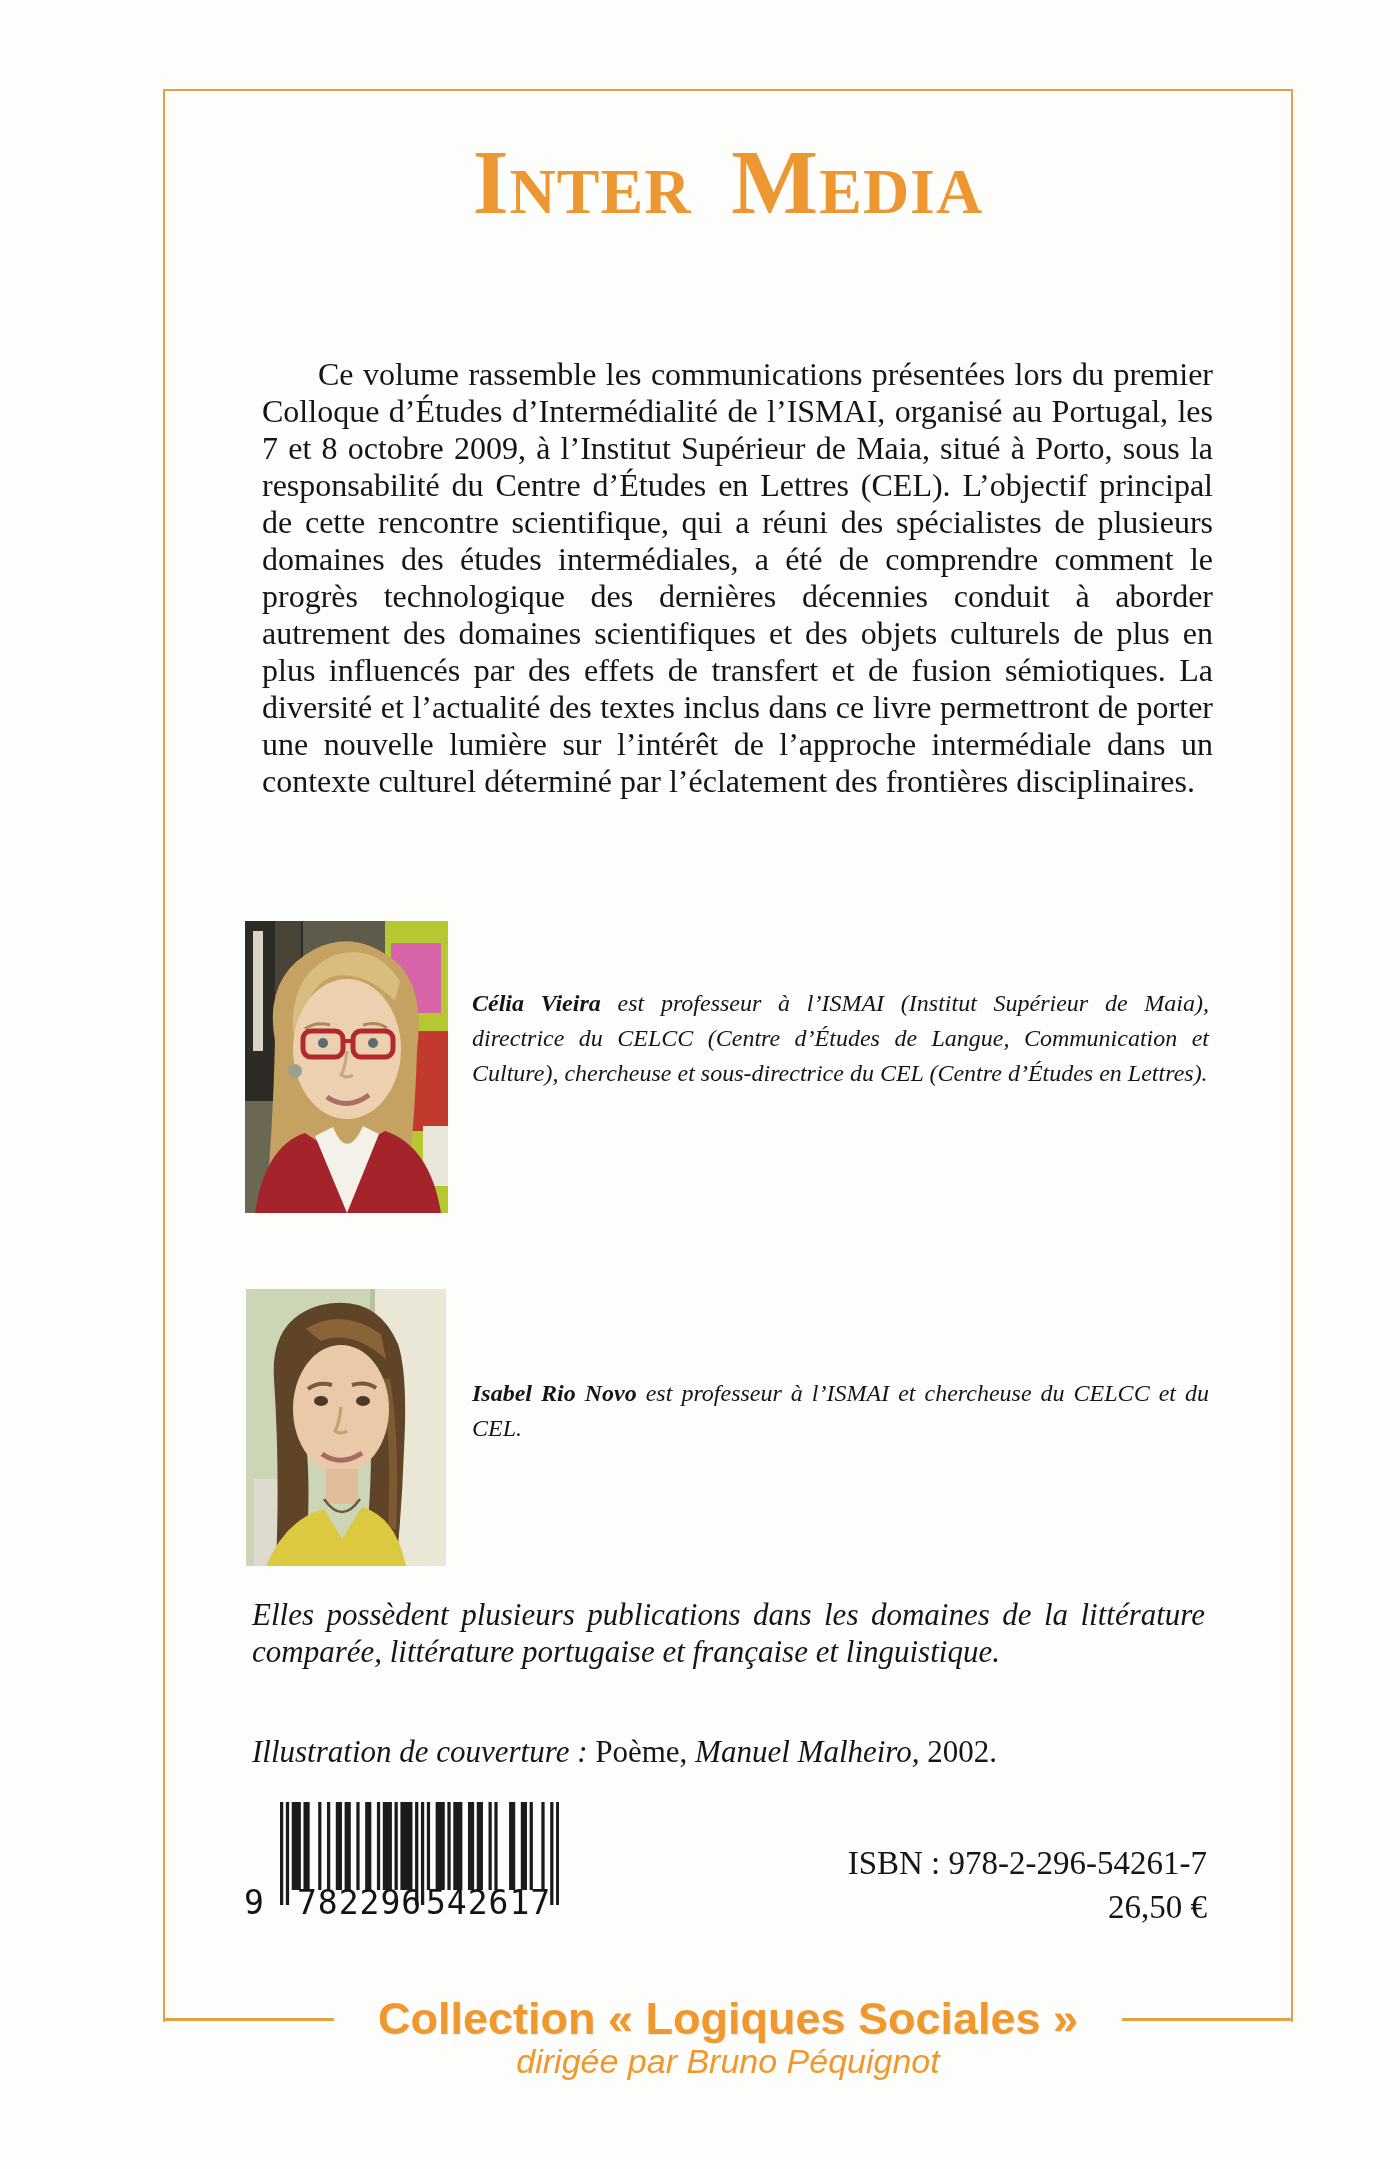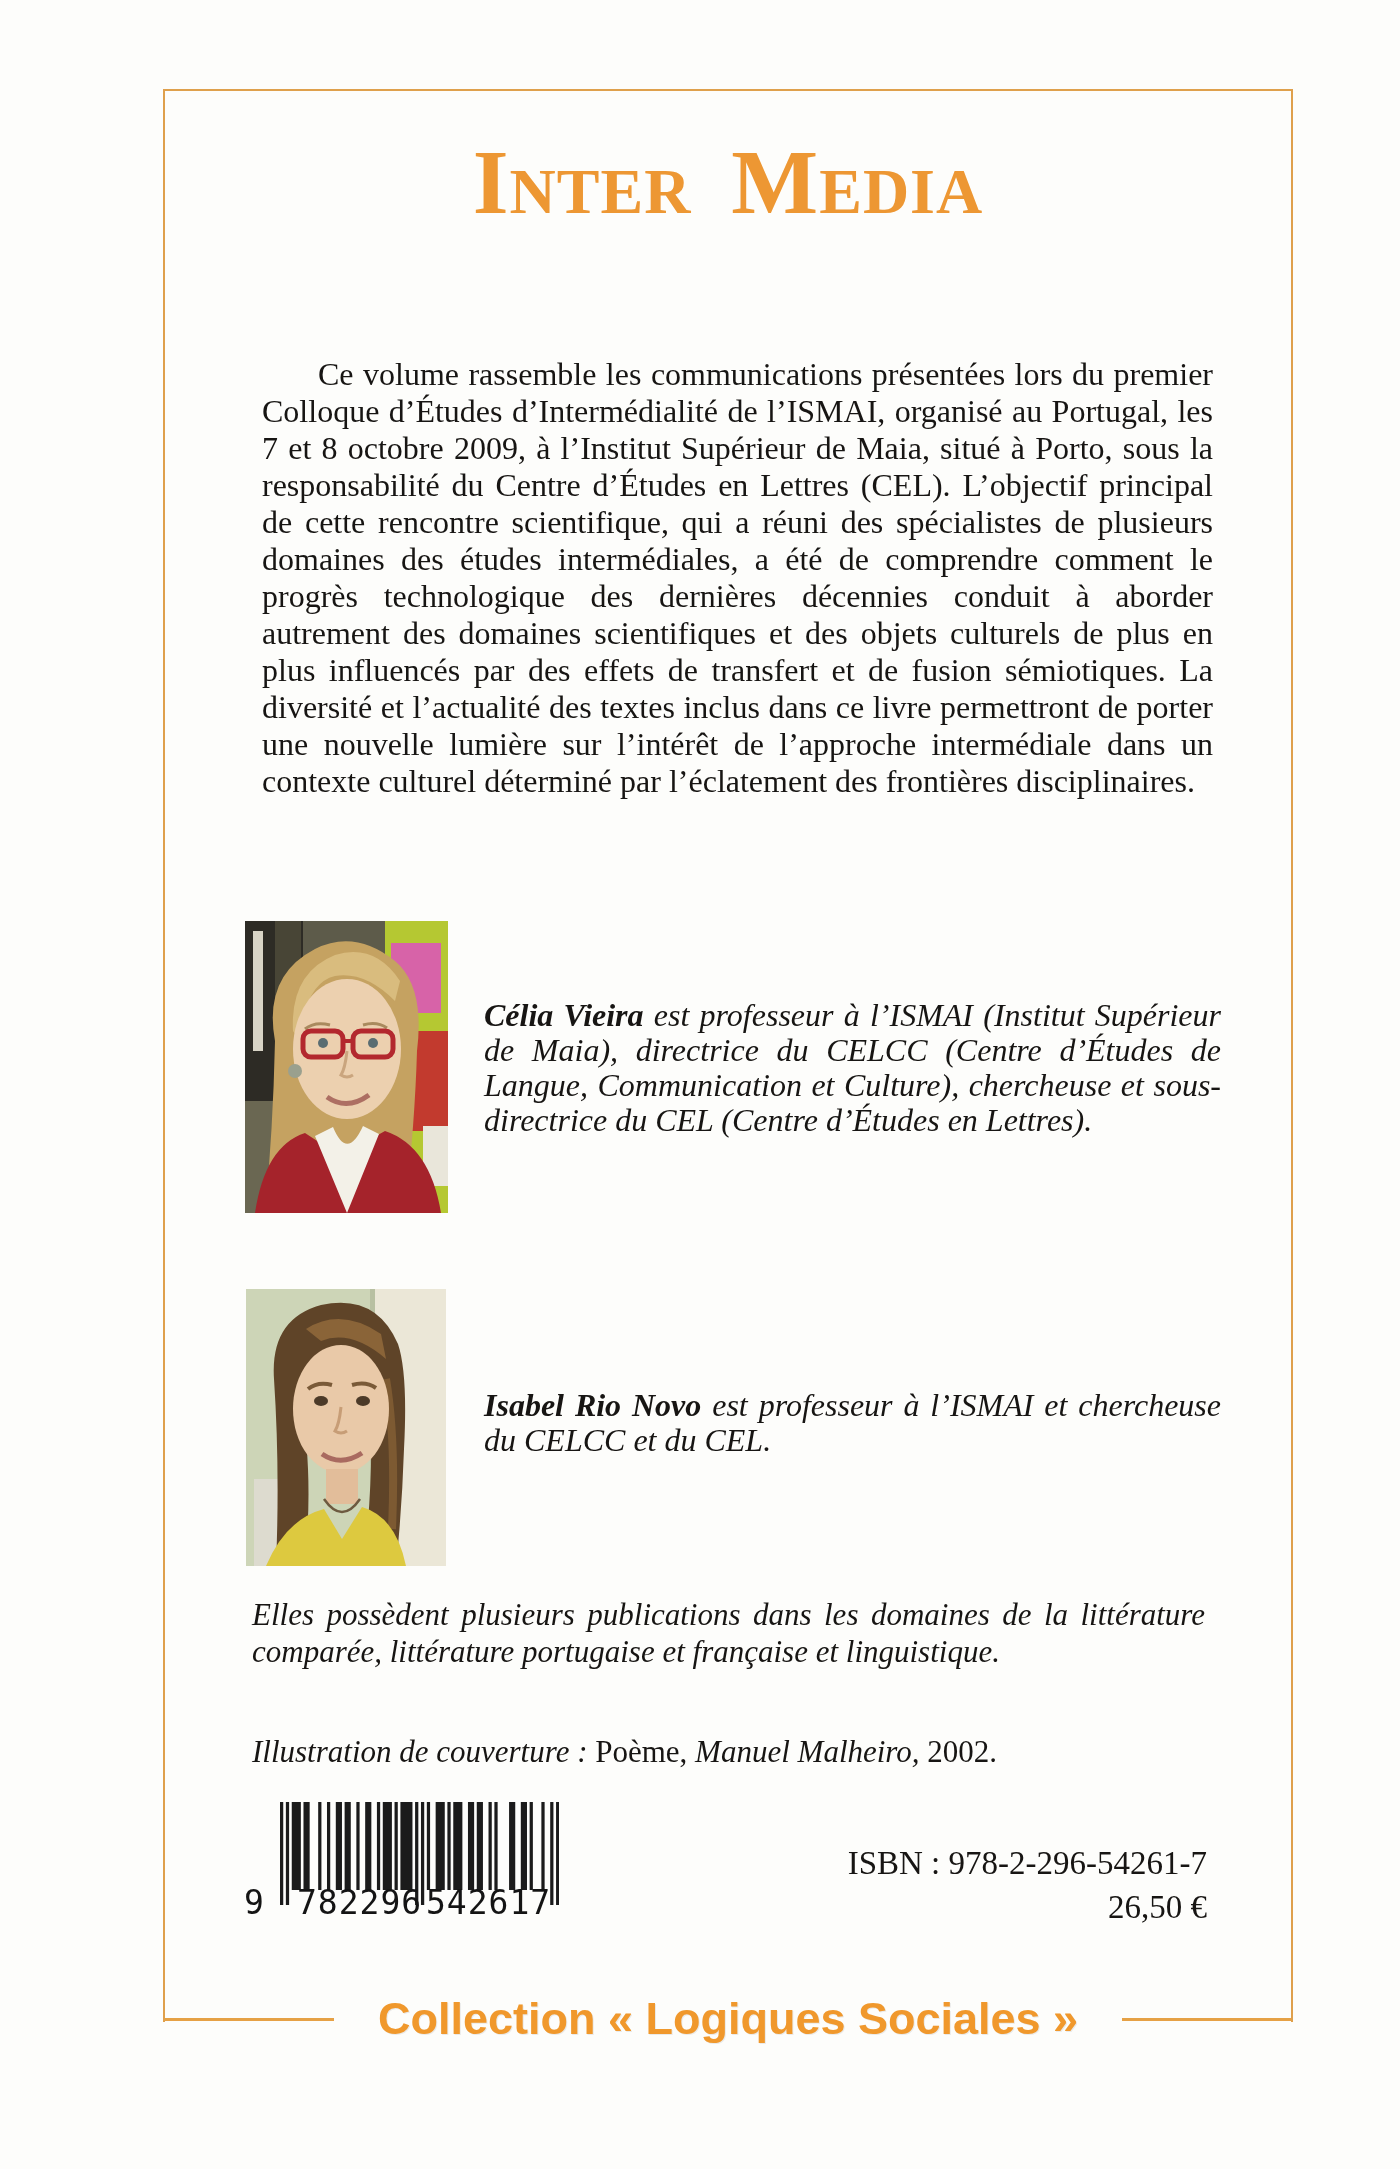--- a/index.html
+++ b/index.html
@@ -40,22 +40,22 @@
     text-align:justify;text-indent:56px;
     margin:8px;
   }
   .photo{
     position:absolute;display:block;
   }
   .photo1{left:245px;top:921px;width:203px;height:292px;}
   .photo2{left:246px;top:1289px;width:200px;height:277px;}
   .bio{
     position:absolute;left:472px;width:737px;
-    font-style:italic;font-size:32px;line-height:35px;
-    text-align:justify;margin:12px;
+    font-style:italic;font-size:24px;line-height:35px;
+    text-align:justify;margin:0;
   }
   .bio1{top:986px;}
   .bio2{top:1376px;}
   .bio .author-name{font-weight:bold;font-style:italic;}
   .authors-note{
     position:absolute;left:252px;top:1596px;width:953px;
     font-style:italic;font-size:31px;line-height:37px;
     text-align:justify;margin:0;
   }
   .cover-credit{
@@ -226,14 +226,15 @@
 
   <div class="isbn-line">ISBN : 978-2-296-54261-7</div>
   <div class="price-line">26,50 €</div>
 
   <div class="collection-row">
     <div class="collection-rule"></div>
     <div class="collection-title">Collection « Logiques Sociales »</div>
     <div class="collection-rule"></div>
   </div>
 
+  <div class="collection-director">dirigée par Bruno Péquignot</div>
 
 </div>
 
 </body></html>

